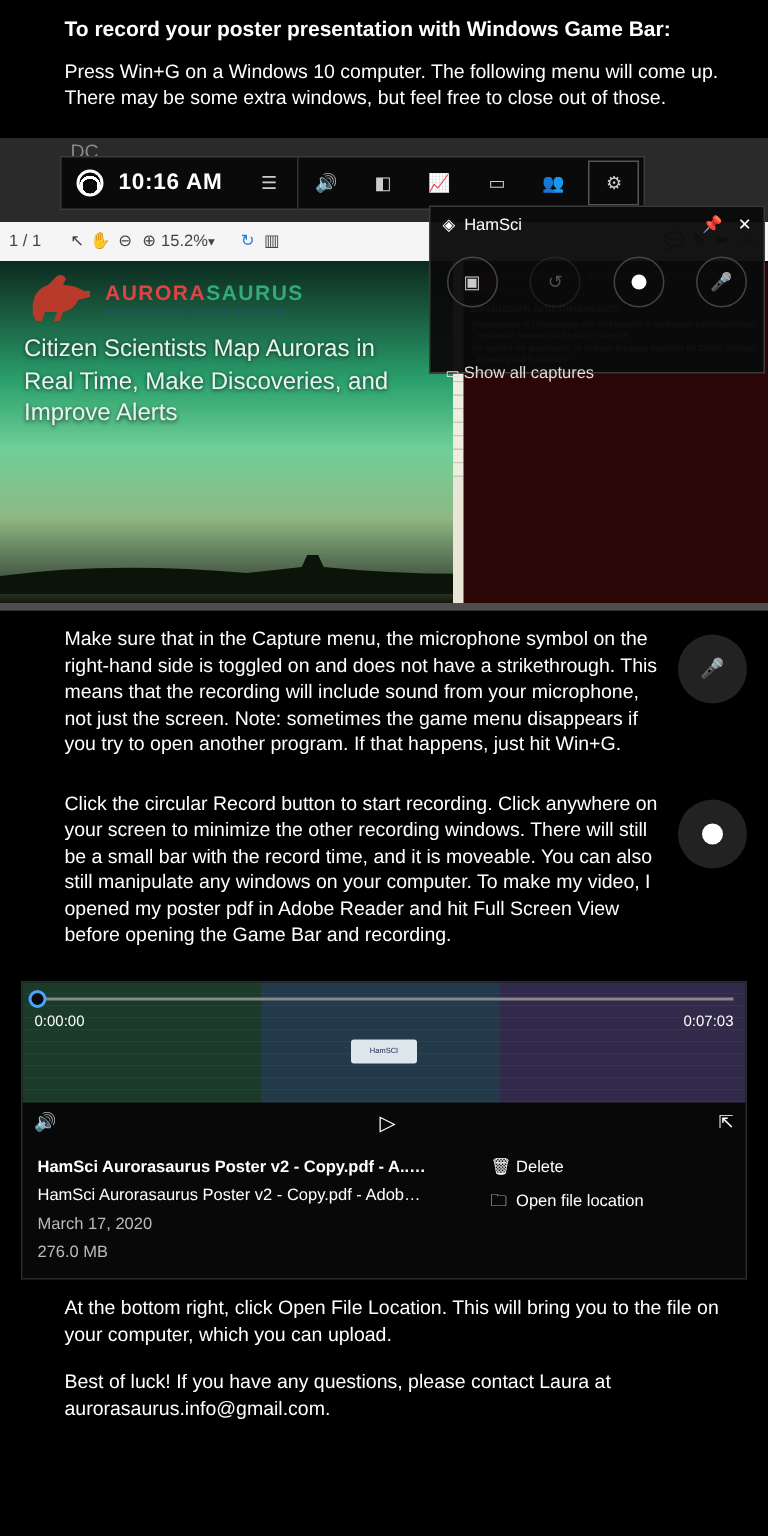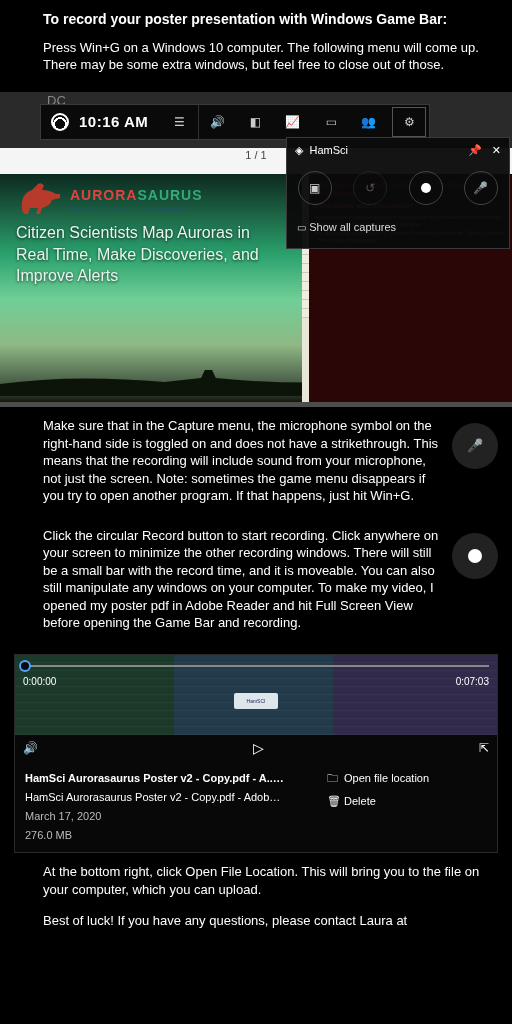--- a/index.html
+++ b/index.html
@@ -43,21 +43,21 @@
   .gb-ico { width: 38px; height: 36px; display: inline-flex; align-items: center; justify-content: center; font-size: 12px; color: #ccc; }
   .gb-ico.sep { border-left: 1px solid #333; }
   .gb-ico.boxed { border: 1px solid #555; width: 34px; height: 30px; margin-left: 4px; }
 
   .reader-bg {
     position: absolute; top: 56px; left: 0; right: 0; bottom: 0;
     background: #4d4d4d;
   }
   .reader-toolbar {
     height: 26px; background: #f5f5f5; display: flex; align-items: center;
-    padding: 0 6px; font-size: 11px; color: #444; flex-direction: column;
+    padding: 0 6px; font-size: 11px; color: #444;
   }
   .rt-icon { width: 16px; text-align: center; }
   .poster {
     position: absolute; top: 26px; left: 0; right: 0; height: 228px;
     background: linear-gradient(to bottom, #0c2a1f 0%, #195a3e 15%, #2aa06c 35%, #6fcf97 55%, #8fb884 75%, #3a4a3a 95%, #15170a 100%);
     overflow: hidden;
   }
   .poster-logo {
     position: absolute; top: 12px; left: 70px;
     font-size: 14px; letter-spacing: 1px;
@@ -97,21 +97,21 @@
   }
   .capture-hdr { display: flex; align-items:center; height: 24px; padding: 0 8px; font-size: 11px; }
   .capture-hdr .spacer { flex:1; }
   .capture-row { display:flex; justify-content: space-around; align-items:center; height: 52px;}
   .cap-btn {
     width: 34px; height: 34px; border: 1px solid #444; border-radius: 50%;
     display:flex; align-items:center; justify-content:center; font-size:12px; color:#ccc;
   }
   .cap-btn.dim { opacity:.35; }
   .cap-btn .dot { width:10px;height:10px;background:#fff;border-radius:50%; }
-  .show-all { font-size: 11px; padding: 6px 10px; color:#ddd; }
+  .show-all { font-size: 11px; padding: 6px 10px; color:#ddd;margin-top:22px; }
   .show-all::before { content:"▭ "; font-size:10px;}
 
   
   .para-row { display:flex; align-items:flex-start; gap:10px; }
   .para-row .text { flex:1; }
   .big-pill {
     width: 46px; height: 46px; border-radius: 50%; background:#222;
     display:flex; align-items:center; justify-content:center; flex:0 0 auto;
     margin-top: 6px;
   }
@@ -293,23 +293,24 @@
     <span>⇱</span>
   </div>
   <div class="fileinfo">
     <div class="left">
       <div class="fn"><span>HamSci Aurorasaurus Poster v2 - Copy.pdf - A...</span><span class="pen">✎</span></div>
       <div class="fn" style="font-weight:normal">HamSci Aurorasaurus Poster v2 - Copy.pdf - Adobe A...</div>
       <div class="meta">March 17, 2020</div>
       <div class="meta">276.0 MB</div>
     </div>
     <div class="right">
+      <div class="action"><span class="ico">🗑</span> <span>Delete</span></div>
       <div class="action"><span class="ico">🗀</span> <span>Open file location</span></div>
-      <div class="action"><span class="ico">🗑</span> <span>Delete</span></div>
     </div>
   </div>
 </div>
 
 <div class="section">
   <div class="para">At the bottom right, click Open File Location. This will bring you to the file on your computer, which you can upload.</div>
   <div style="height:6px"></div>
   <div>Best of luck! If you have any questions, please contact Laura at</div>
+  <div>aurorasaurus.info@gmail.com.</div>
 </div>
 
 </body></html>

